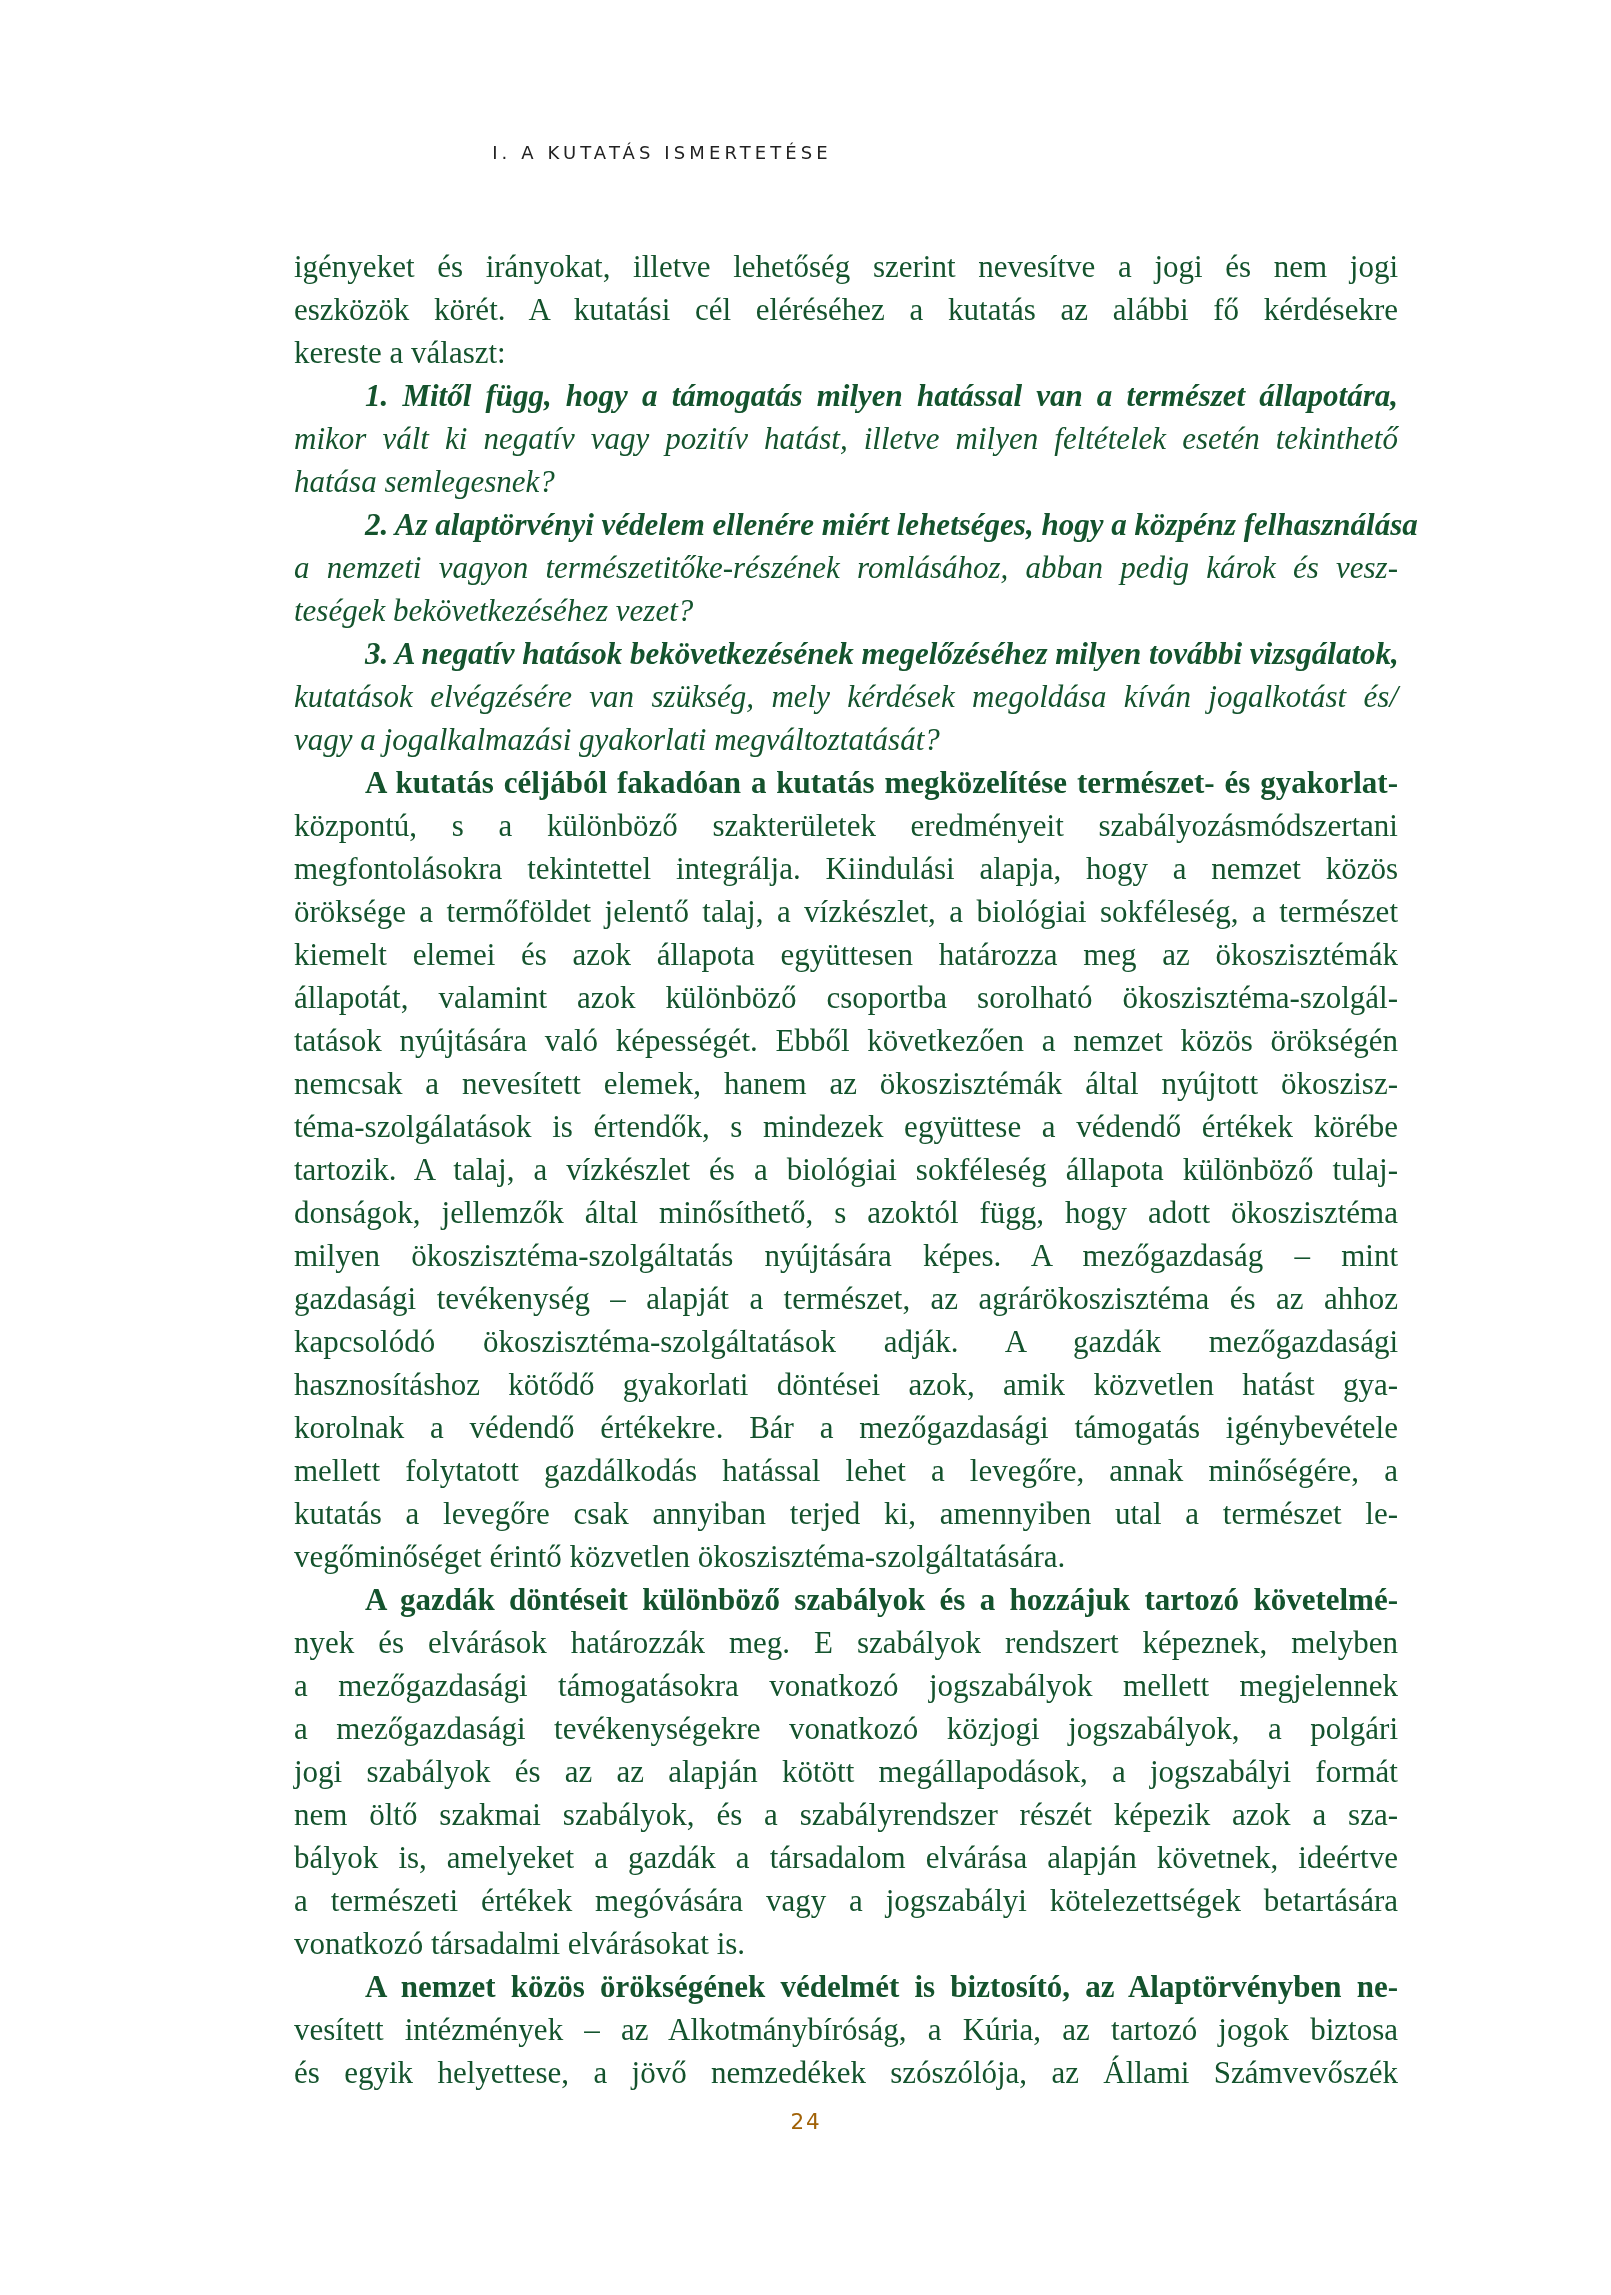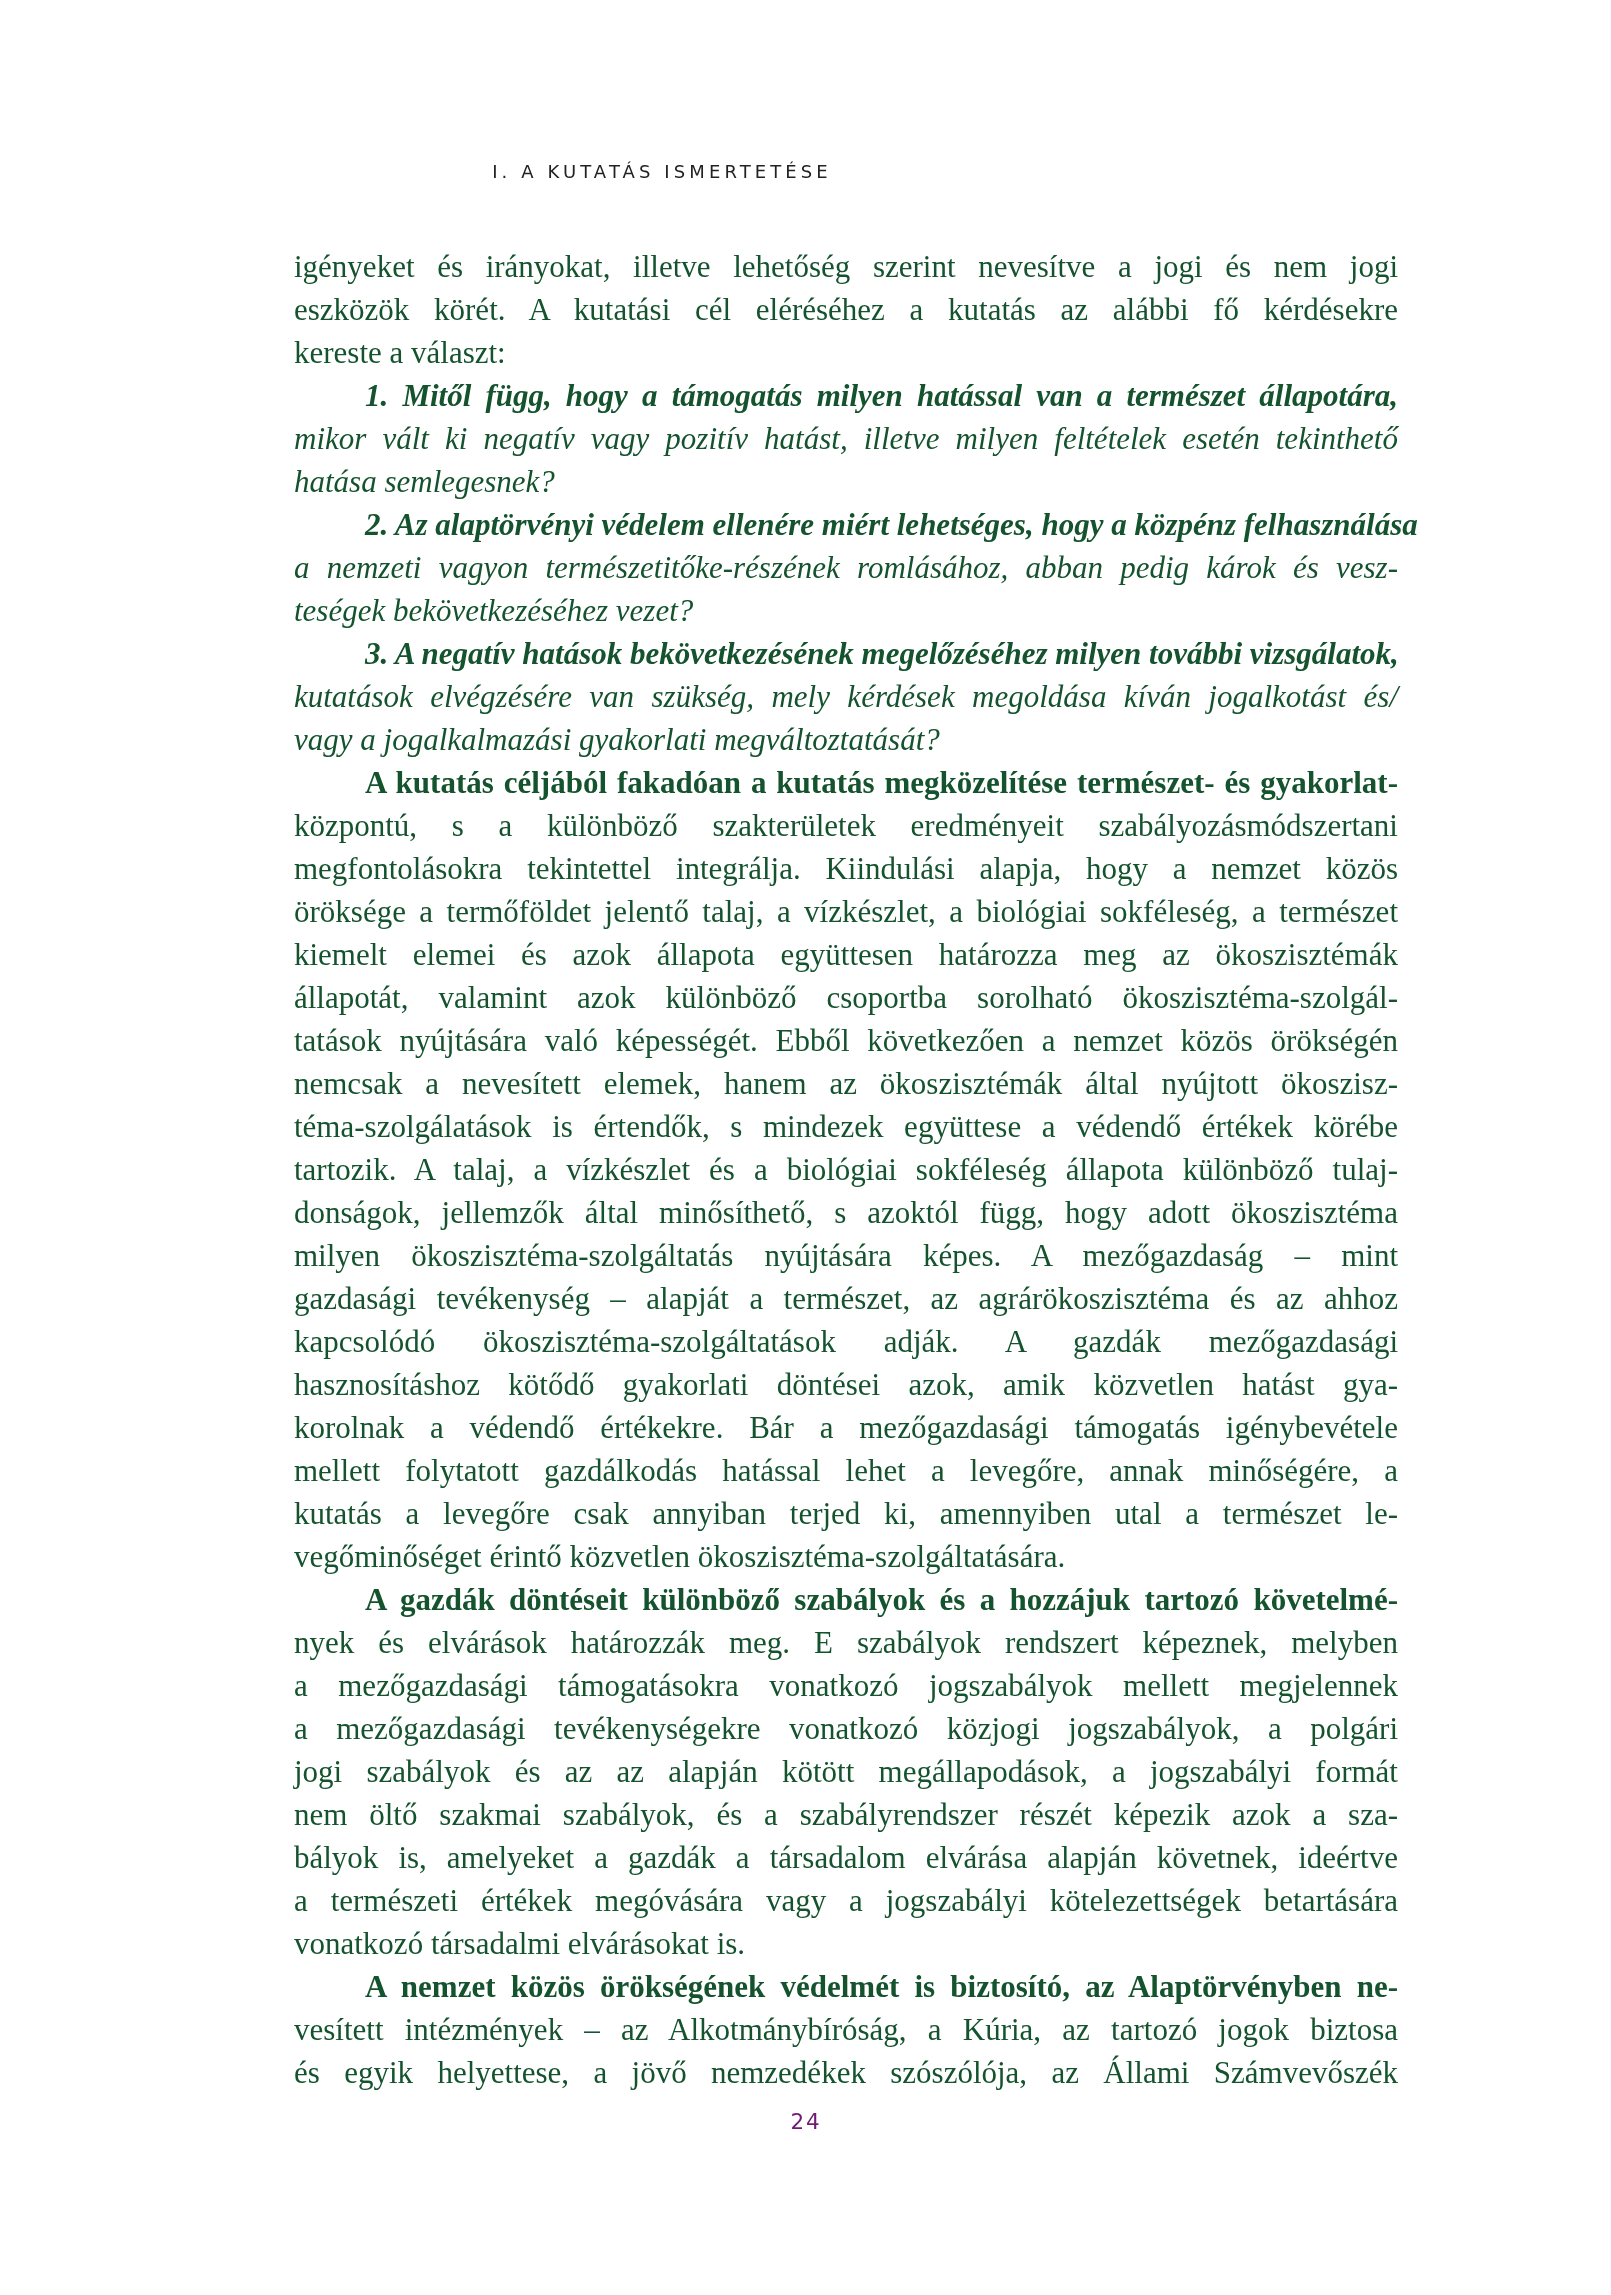--- a/index.html
+++ b/index.html
@@ -17,21 +17,20 @@
   .running-head {
     position: absolute;
     top: 142px;
     left: 0;
     width: 1324px;
     text-align: center;
     font-family: "DejaVu Sans", sans-serif;
     font-size: 18px;
     letter-spacing: 4.1px;
     color: #222;
-    margin-top: 19px;
   }
   .text-block {
     position: absolute;
     top: 245px;
     left: 294px;
     width: 1104px;
     font-family: "Liberation Serif", serif;
     font-size: 31px;
     line-height: 43px;
     color: #14532d;
@@ -55,21 +54,21 @@
   }
   .page-number {
     position: absolute;
     top: 2109px;
     left: 0;
     width: 1612px;
     text-align: center;
     font-family: "DejaVu Sans", sans-serif;
     font-size: 21.5px;
     letter-spacing: 1.7px;
-    color: #701a75;
+    color: #a16207;
   }
 </style>
 </head>
 <body>
 
 <div class="running-head">I. A KUTATÁS ISMERTETÉSE</div>
 
 <div class="text-block">
 
   <div class="para">

